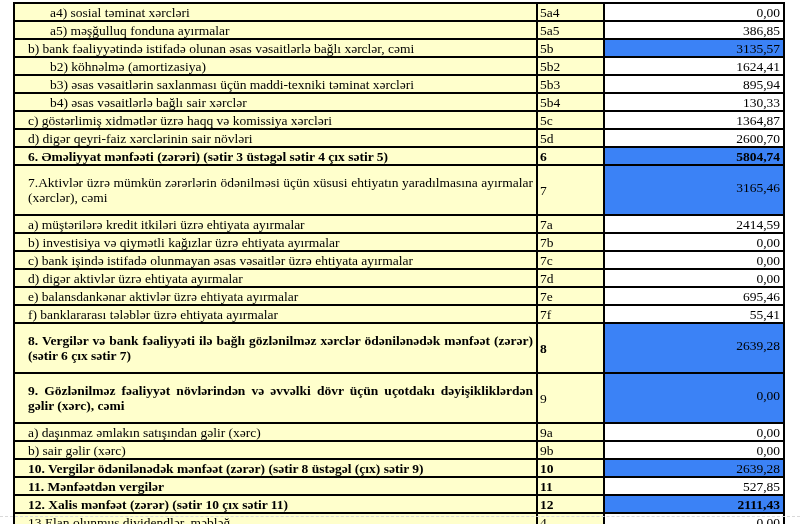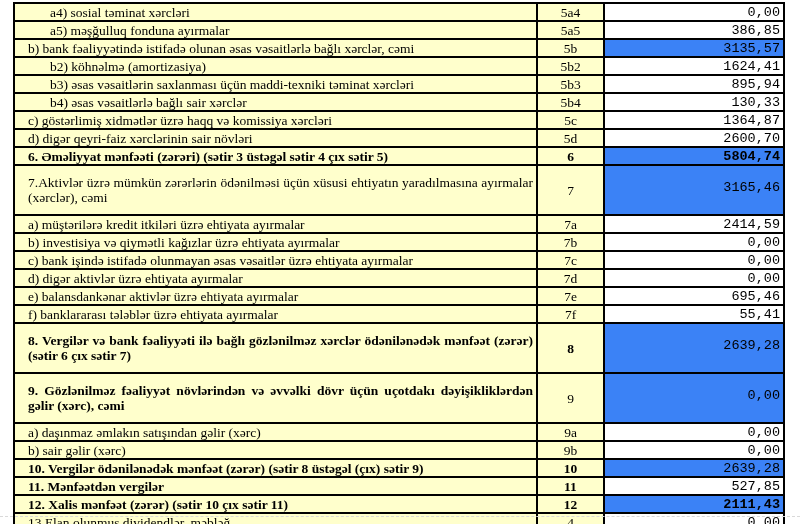--- a/index.html
+++ b/index.html
@@ -15,22 +15,22 @@
     border:2px solid #000000;
     background:#FFFFCC;
     font-size:13.5px; line-height:15px;
     height:16px; padding:0 2px 0 2px;
     overflow:hidden; vertical-align:middle;
   }
   td.lbl { text-align:left; white-space:nowrap; }
   td.ind0 { padding-left:13px; }
   td.ind1 { padding-left:13px;margin-top:32px; }
   td.ind2 { padding-left:35px; }
-  td.code { text-align:center; white-space:nowrap; }
-  td.val  { text-align:right; padding-right:3px; background:#FFFFFF; white-space:nowrap;font-family:Liberation Mono, monospace; }
+  td.code { white-space:nowrap; }
+  td.val  { text-align:right; padding-right:3px; background:#FFFFFF; white-space:nowrap; }
   td.val.cream { background:#3b82f6; }
   tr.dbl td { height:34px; }
   tr.dbl td.lbl {
     white-space:normal; text-align:justify; text-justify:inter-word;
     padding-right:3px;
   }
   tr.dbl td.val { vertical-align:top; padding-top:14px; }
   .b { font-weight:bold; }
   .pagebreak-line {
     position:absolute; left:0; top:516px; width:800px; height:0;

